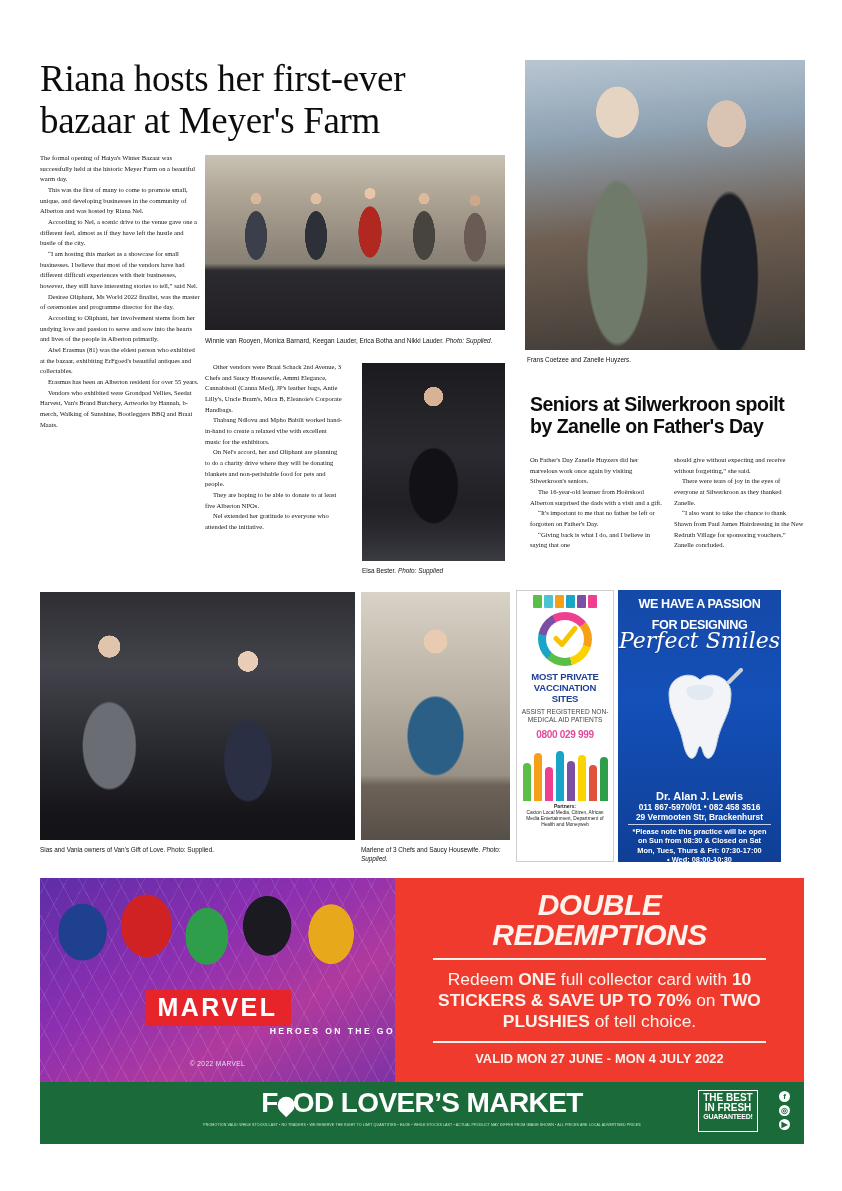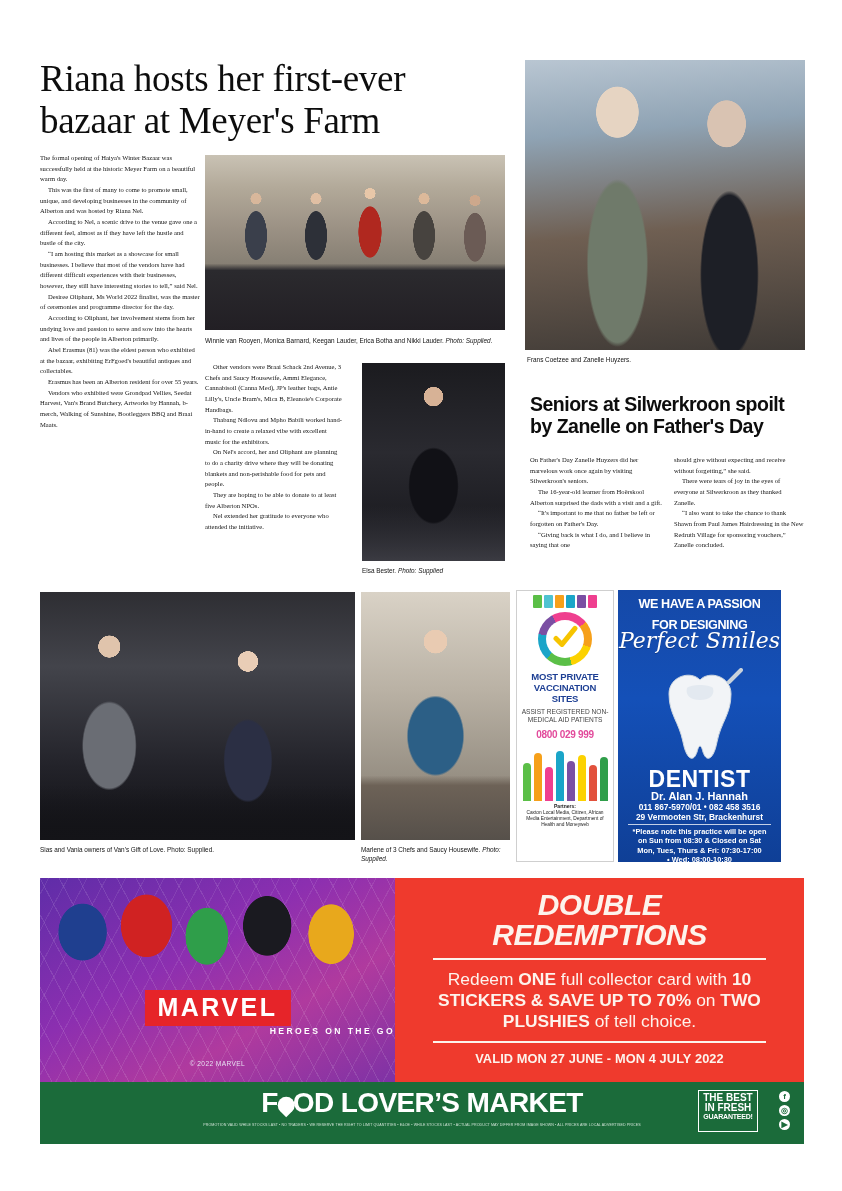--- a/index.html
+++ b/index.html
@@ -310,22 +310,21 @@
 
   <div class="dent">
     <div class="dent-top">WE HAVE A PASSION</div>
     <div class="dent-top">FOR DESIGNING</div>
     <div class="dent-script">Perfect Smiles</div>
     <svg class="tooth" viewBox="0 0 86 100">
       <path d="M12 26 C12 8, 34 2, 43 12 C52 2, 74 8, 74 26 C74 46, 64 54, 60 74 C57 90, 50 96, 46 84 C44 76, 42 76, 40 84 C36 96, 29 90, 26 74 C22 54, 12 46, 12 26 Z" fill="#f2f4f7" stroke="#cdd6e0" stroke-width="1"></path>
       <path d="M30 20 C34 16, 52 16, 56 20 C58 28, 52 32, 43 32 C34 32, 28 28, 30 20 Z" fill="#e3e9f0"></path>
       <path d="M72 14 L84 2" stroke="#c9d2db" stroke-width="4" stroke-linecap="round"></path>
     </svg>
-    <div class="dent-word">DENTIST</div>
-    <div class="dent-name">Dr. Alan J. Hannah</div>
+    <div class="dent-name">Dr. Alan J. Lewis</div>
     <div class="dent-ph">011 867-5970/01 • 082 458 3516</div>
     <div class="dent-addr">29 Vermooten Str, Brackenhurst</div>
     <div class="dent-rule"></div>
     <div class="dent-note">
       <div>*Please note this practice will be open</div>
       <div>on Sun from 08:30 &amp; Closed on Sat</div>
       <div>Mon, Tues, Thurs &amp; Fri: 07:30-17:00</div>
       <div>• Wed: 08:00-10:30</div>
 
     </div>

